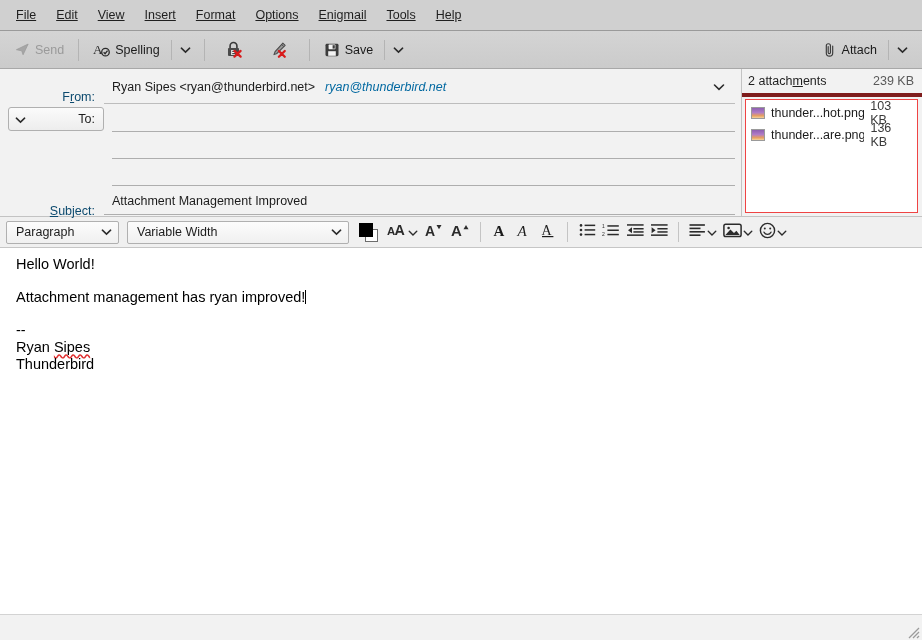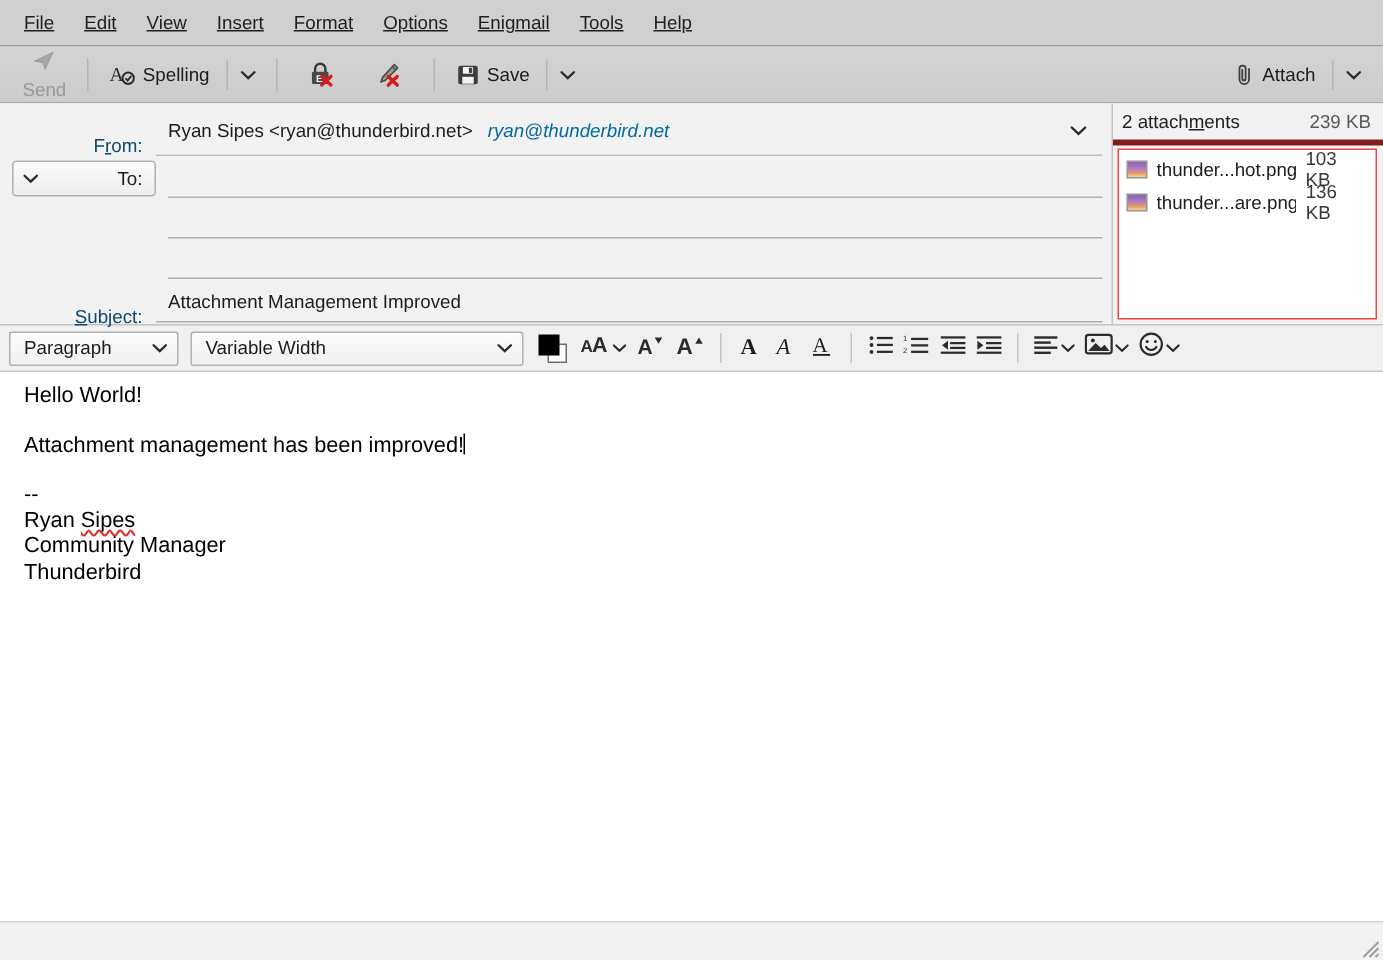--- a/index.html
+++ b/index.html
@@ -37,21 +37,21 @@
     display: flex; align-items: center;
     padding: 0 8px;
     flex: 0 0 auto;
   }
   .tb-btn {
     display: flex; align-items: center; gap: 5px;
     padding: 3px 7px; border-radius: 3px;
     font-size: 12.5px; color: #1b1b1b; cursor: default;
     white-space: nowrap;
   }
-  .tb-btn.disabled { color: #9a9a9a; flex-direction: column; }
+  .tb-btn.disabled { color: #9a9a9a; }
   .tb-sep { width: 1px; height: 22px; background: #b4b4b4; margin: 0 7px; }
   .tb-split { width:1px; height:20px; background:#b4b4b4; margin:0 2px 0 4px; }
   .tb-caret {
     padding: 3px 6px; border-radius: 3px; cursor: default;
     display:flex; align-items:center;
   }
   .spacer { flex: 1 1 auto; }
   .ico { display:inline-flex; align-items:center; justify-content:center; }
 
   
@@ -532,25 +532,24 @@
       <span>
         <svg width="10" height="8" viewBox="0 0 12 8">
             <path d="M1.5 2 L6 6.3 L10.5 2" fill="none" stroke="#2b2b2b" stroke-width="1.7" stroke-linecap="round"></path>
           </svg>
       </span>
     </div>
   </div>
 
   <div class="bodyarea">
     <p>Hello World!</p>
-    <p><span>Attachment management has been improved!</span><span class="caret-bar"></span></p>
+    <p><span>Attachment management has ryan improved!</span><span class="caret-bar"></span></p>
     <div class="sigblock">
       <div>--</div>
       <div><span>Ryan </span><span class="spell">Sipes</span></div>
-      <div>Community Manager</div>
       <div>Thunderbird</div>
     </div>
   </div>
 
   <div class="statusbar">
     <span></span>
     <span class="grip">
       <svg width="14" height="14" viewBox="0 0 14 14">
         <path d="M13 3 L3 13 M13 7 L7 13 M13 11 L11 13" stroke="#9b9b9b" stroke-width="1.3"></path>
       </svg>

